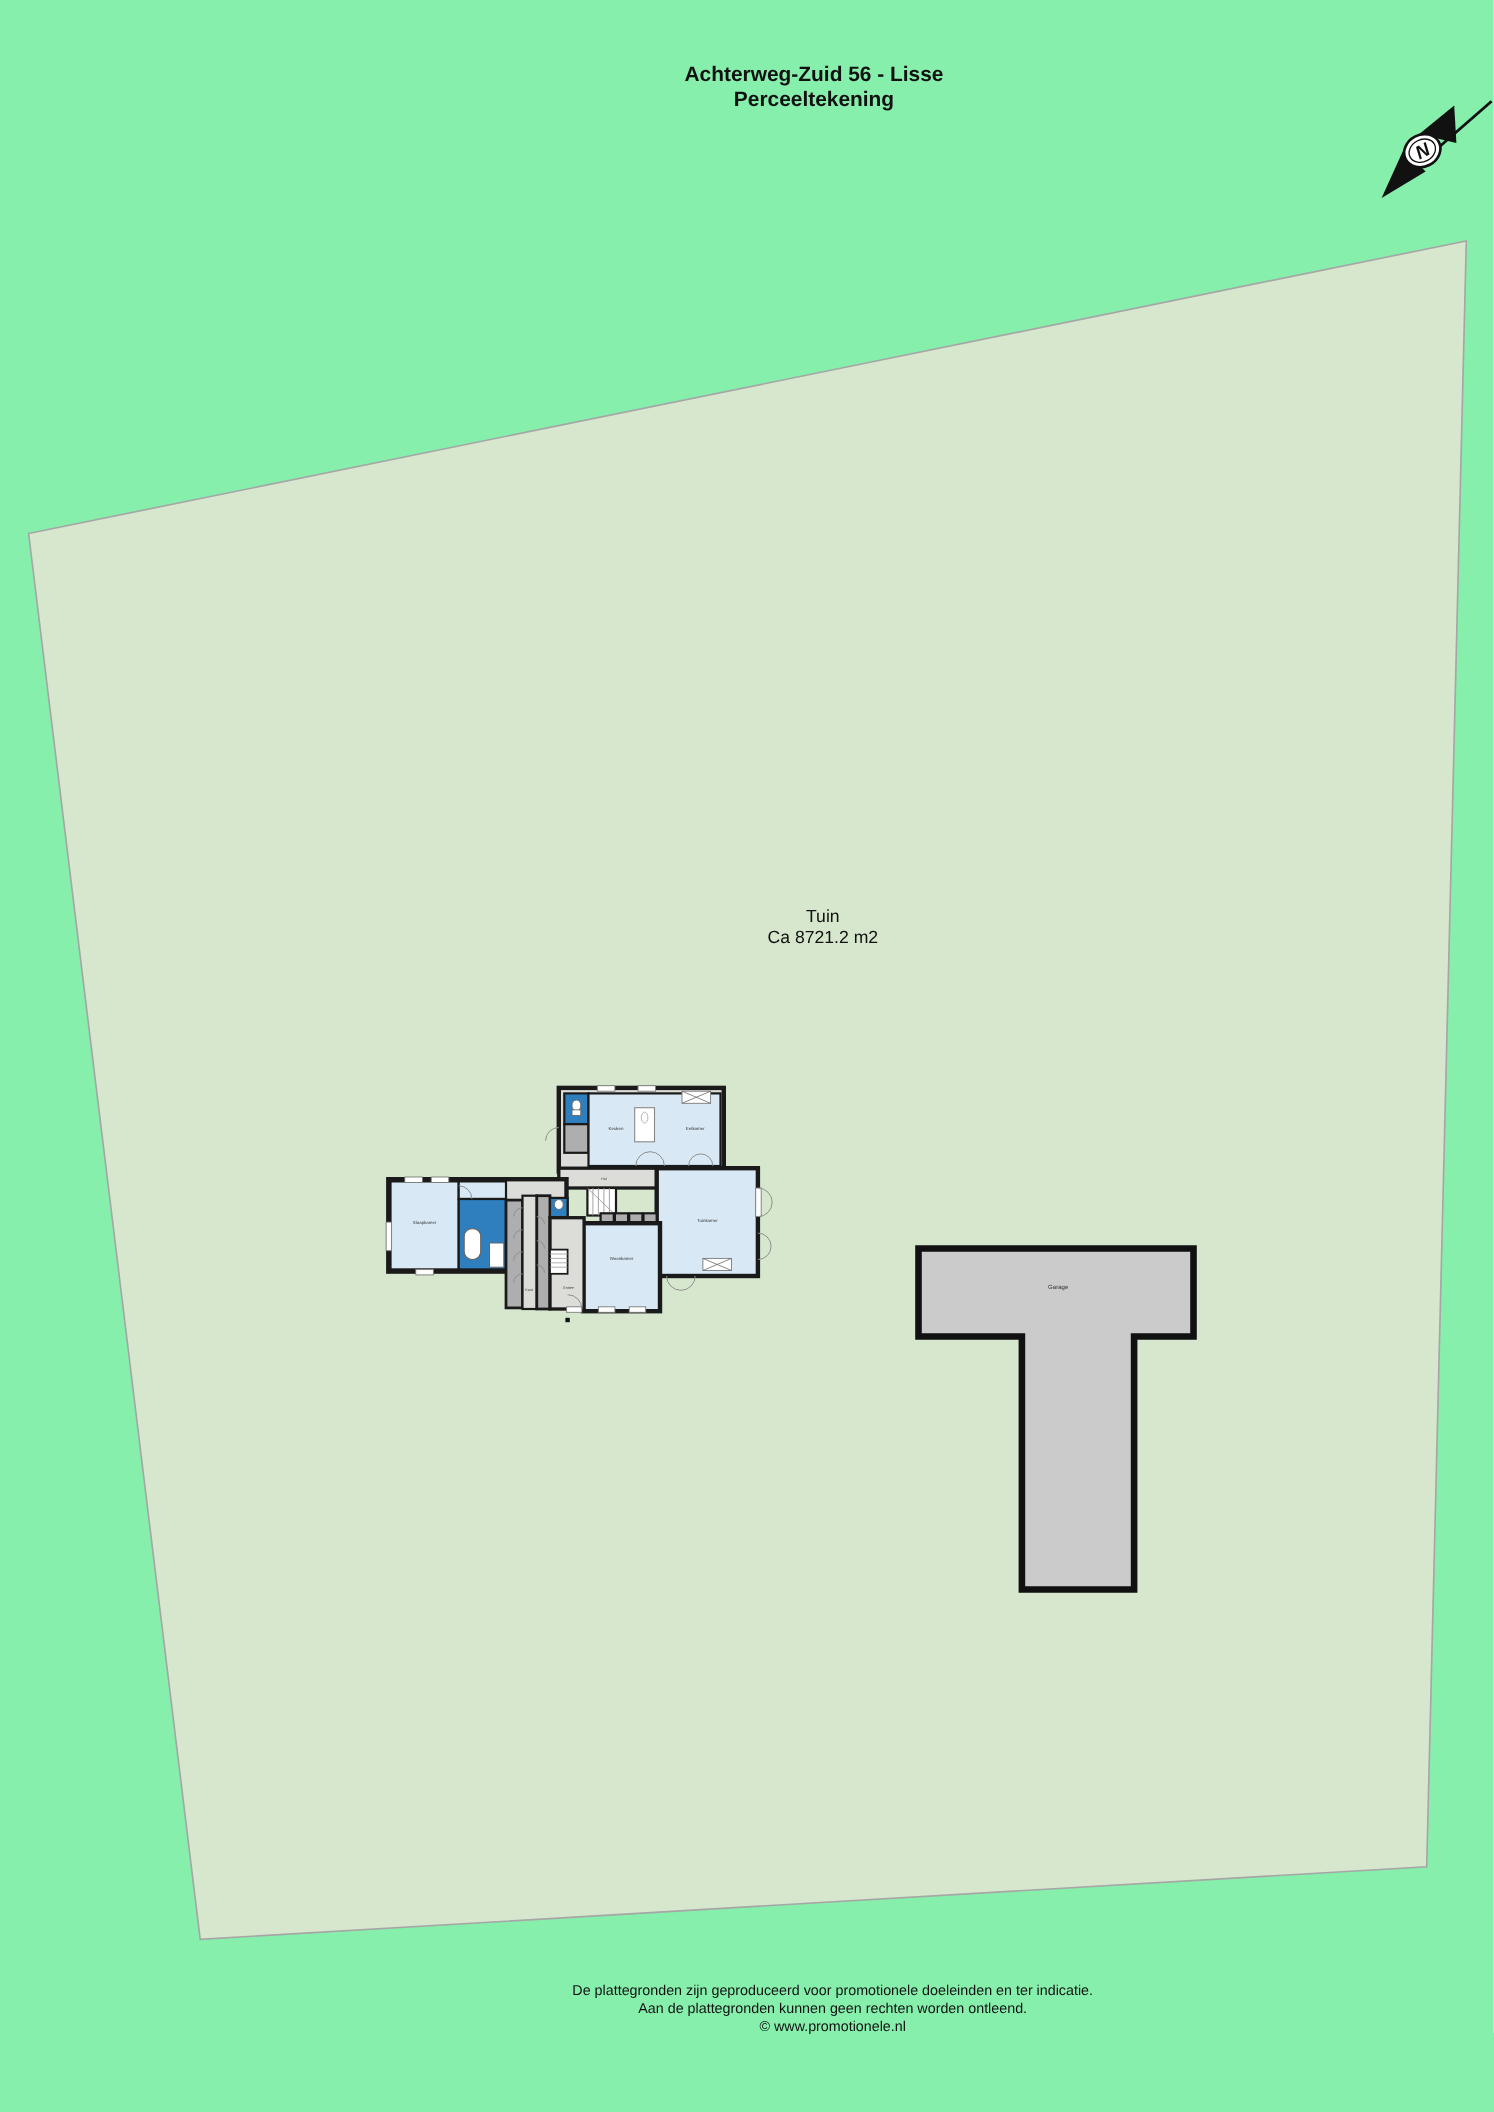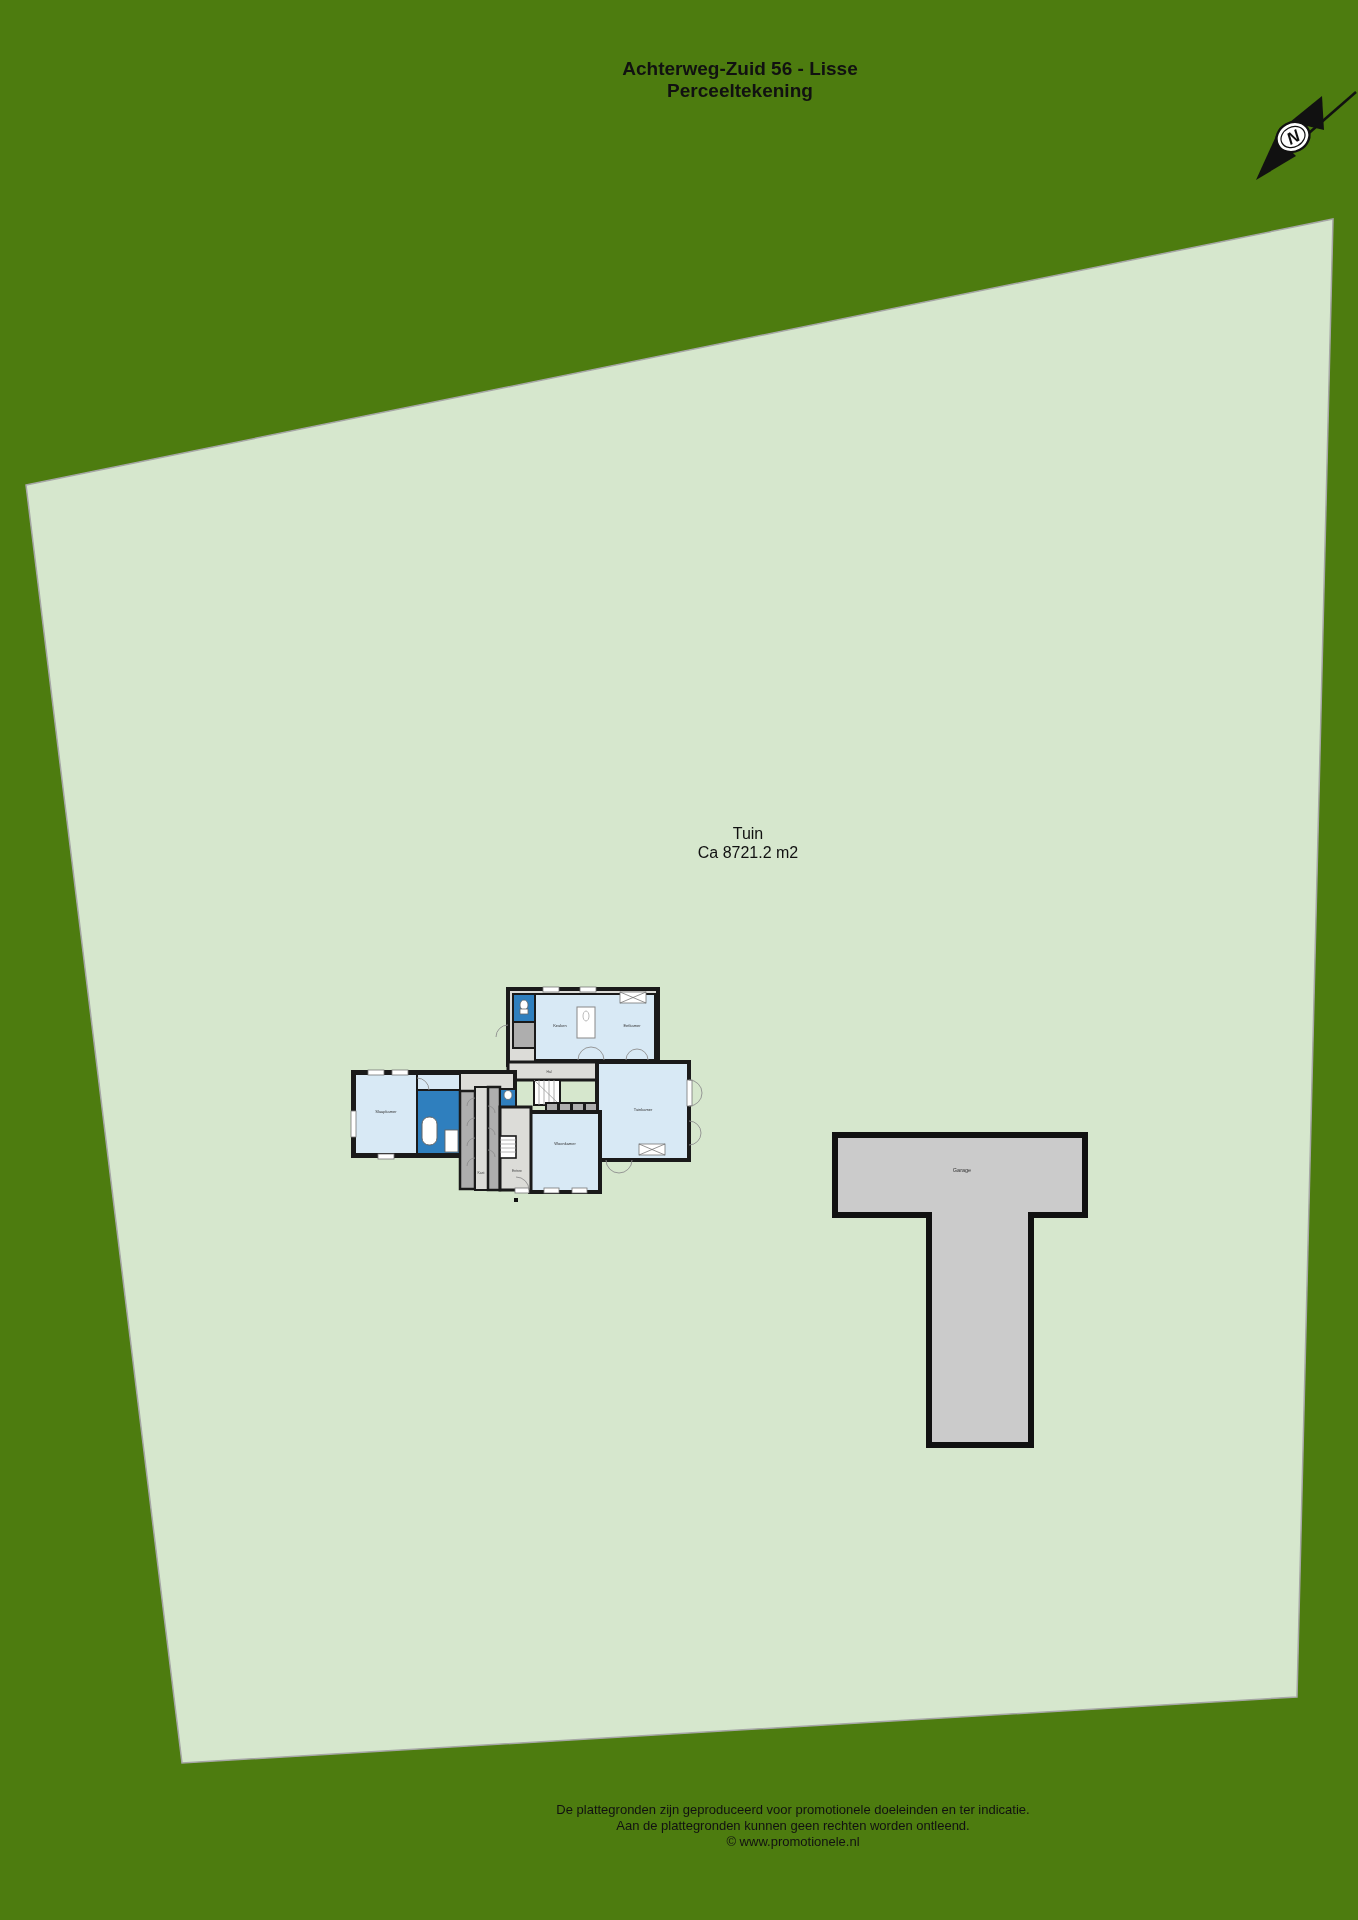--- a/index.html
+++ b/index.html
@@ -1,24 +1,24 @@
 <!DOCTYPE html>
 <html><head>
 <meta charset="utf-8">
 <style>
   html,body{margin:0;padding:0;background:#ffffff;}
-  #page{position:relative;width:1358px;height:1920px;background:#4d7c0f;overflow:hidden;
+  #page{position:relative;width:1358px;height:1920px;background:#86efac;overflow:hidden;
         font-family:"Liberation Sans", sans-serif;color:#111;}
   .abs{position:absolute;}
   #title{left:740px;top:58px;transform:translateX(-50%);text-align:center;
          font-weight:bold;font-size:19px;line-height:22px;white-space:nowrap;}
   #tuin-label{left:748px;top:824px;transform:translateX(-50%);text-align:center;
          font-size:16px;line-height:19px;white-space:nowrap;}
   #footer{left:757px;top:1802px;transform:translateX(-50%);text-align:center;
-         font-size:13px;line-height:16px;white-space:nowrap;margin-left:36px;}
+         font-size:13px;line-height:16px;white-space:nowrap;}
   svg{display:block;}
   text{font-family:"Liberation Sans", sans-serif;}
   .room-label{font-size:4px;fill:#333;text-anchor:middle;}
   .room-label-sm{font-size:3.4px;fill:#444;text-anchor:middle;}
   .wall{stroke:#1a1a1a;}
   .arc{fill:none;stroke:#8f8f8f;stroke-width:0.9;}
   .win{fill:#ffffff;stroke:#777;stroke-width:0.8;}
 </style>
 </head>
 <body>

